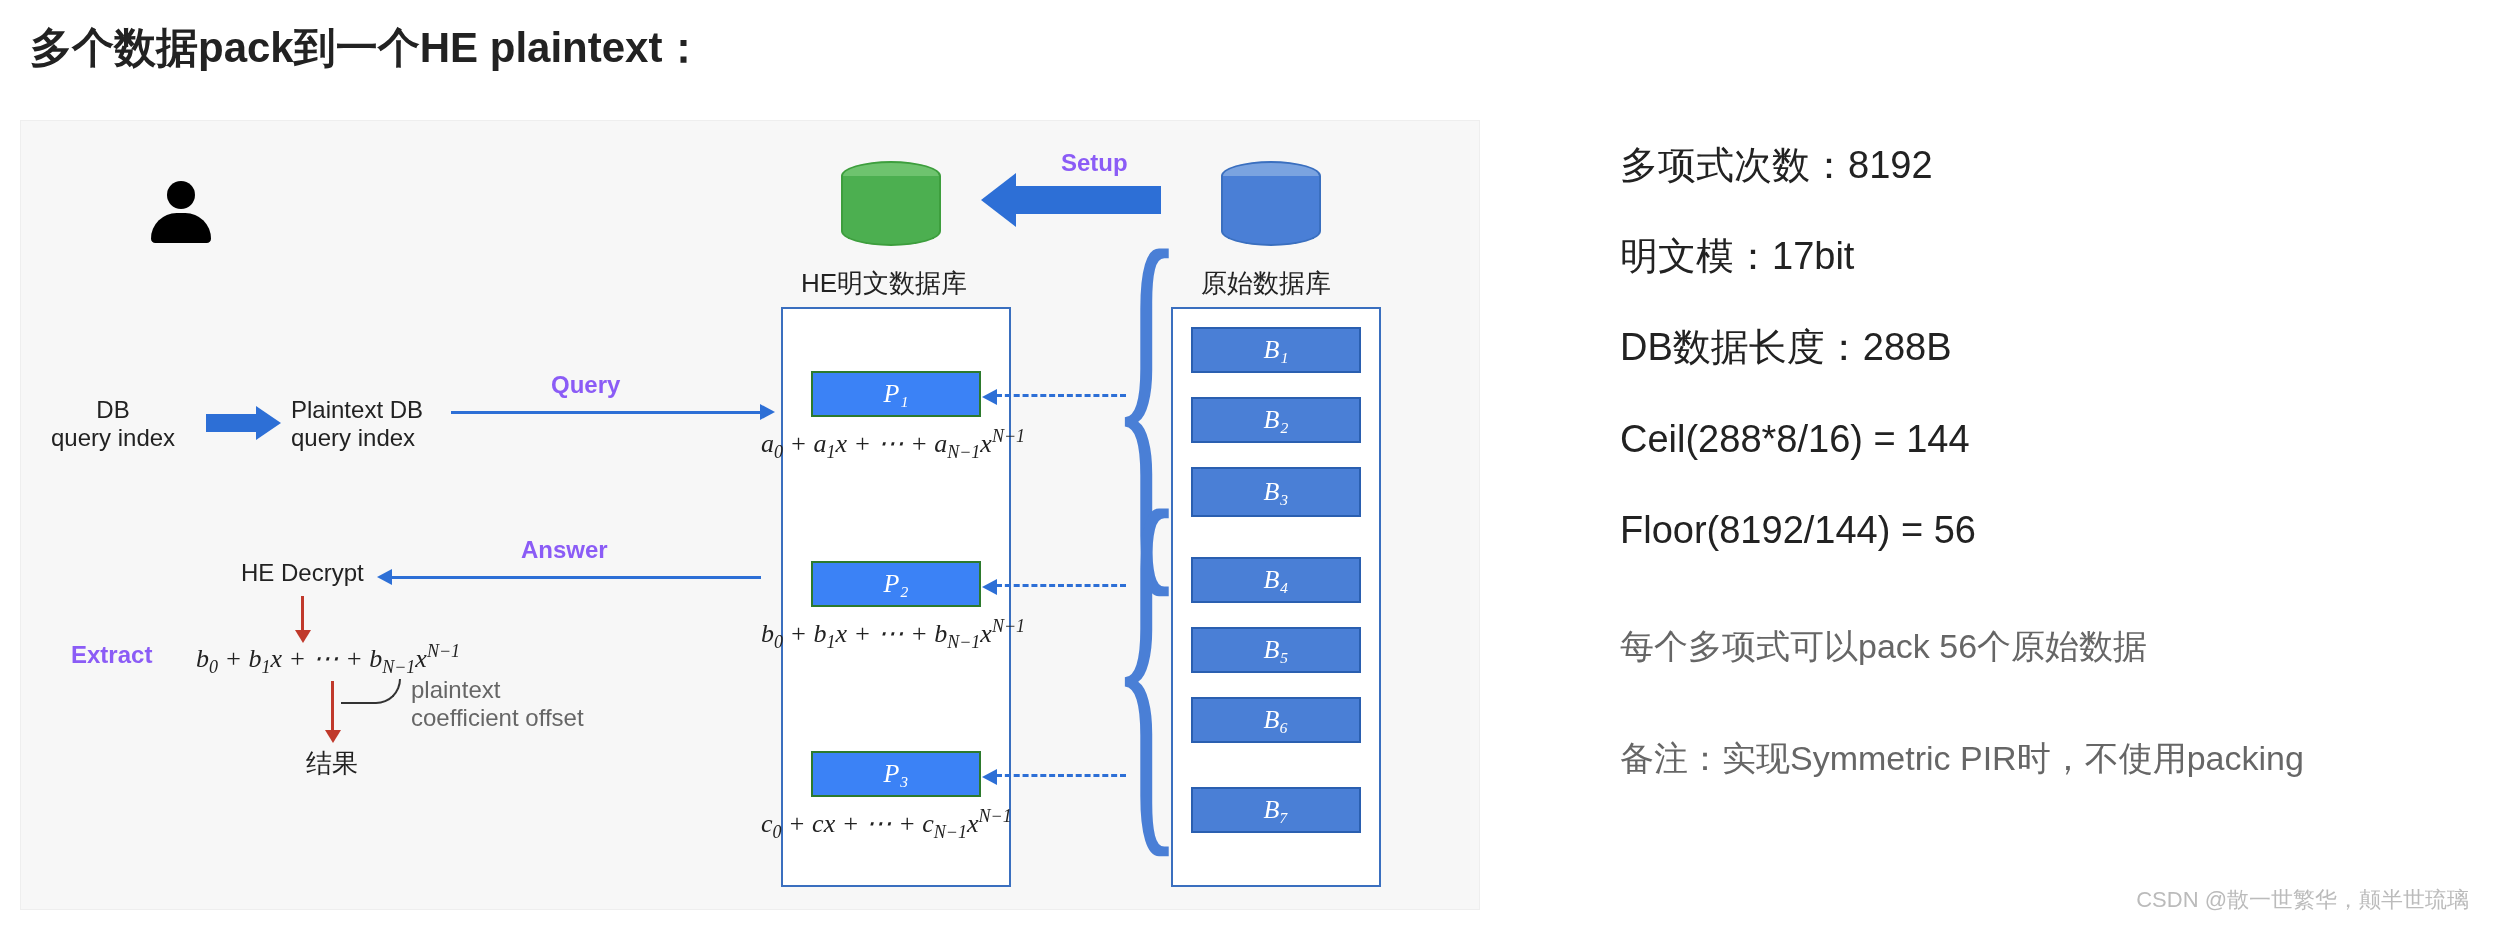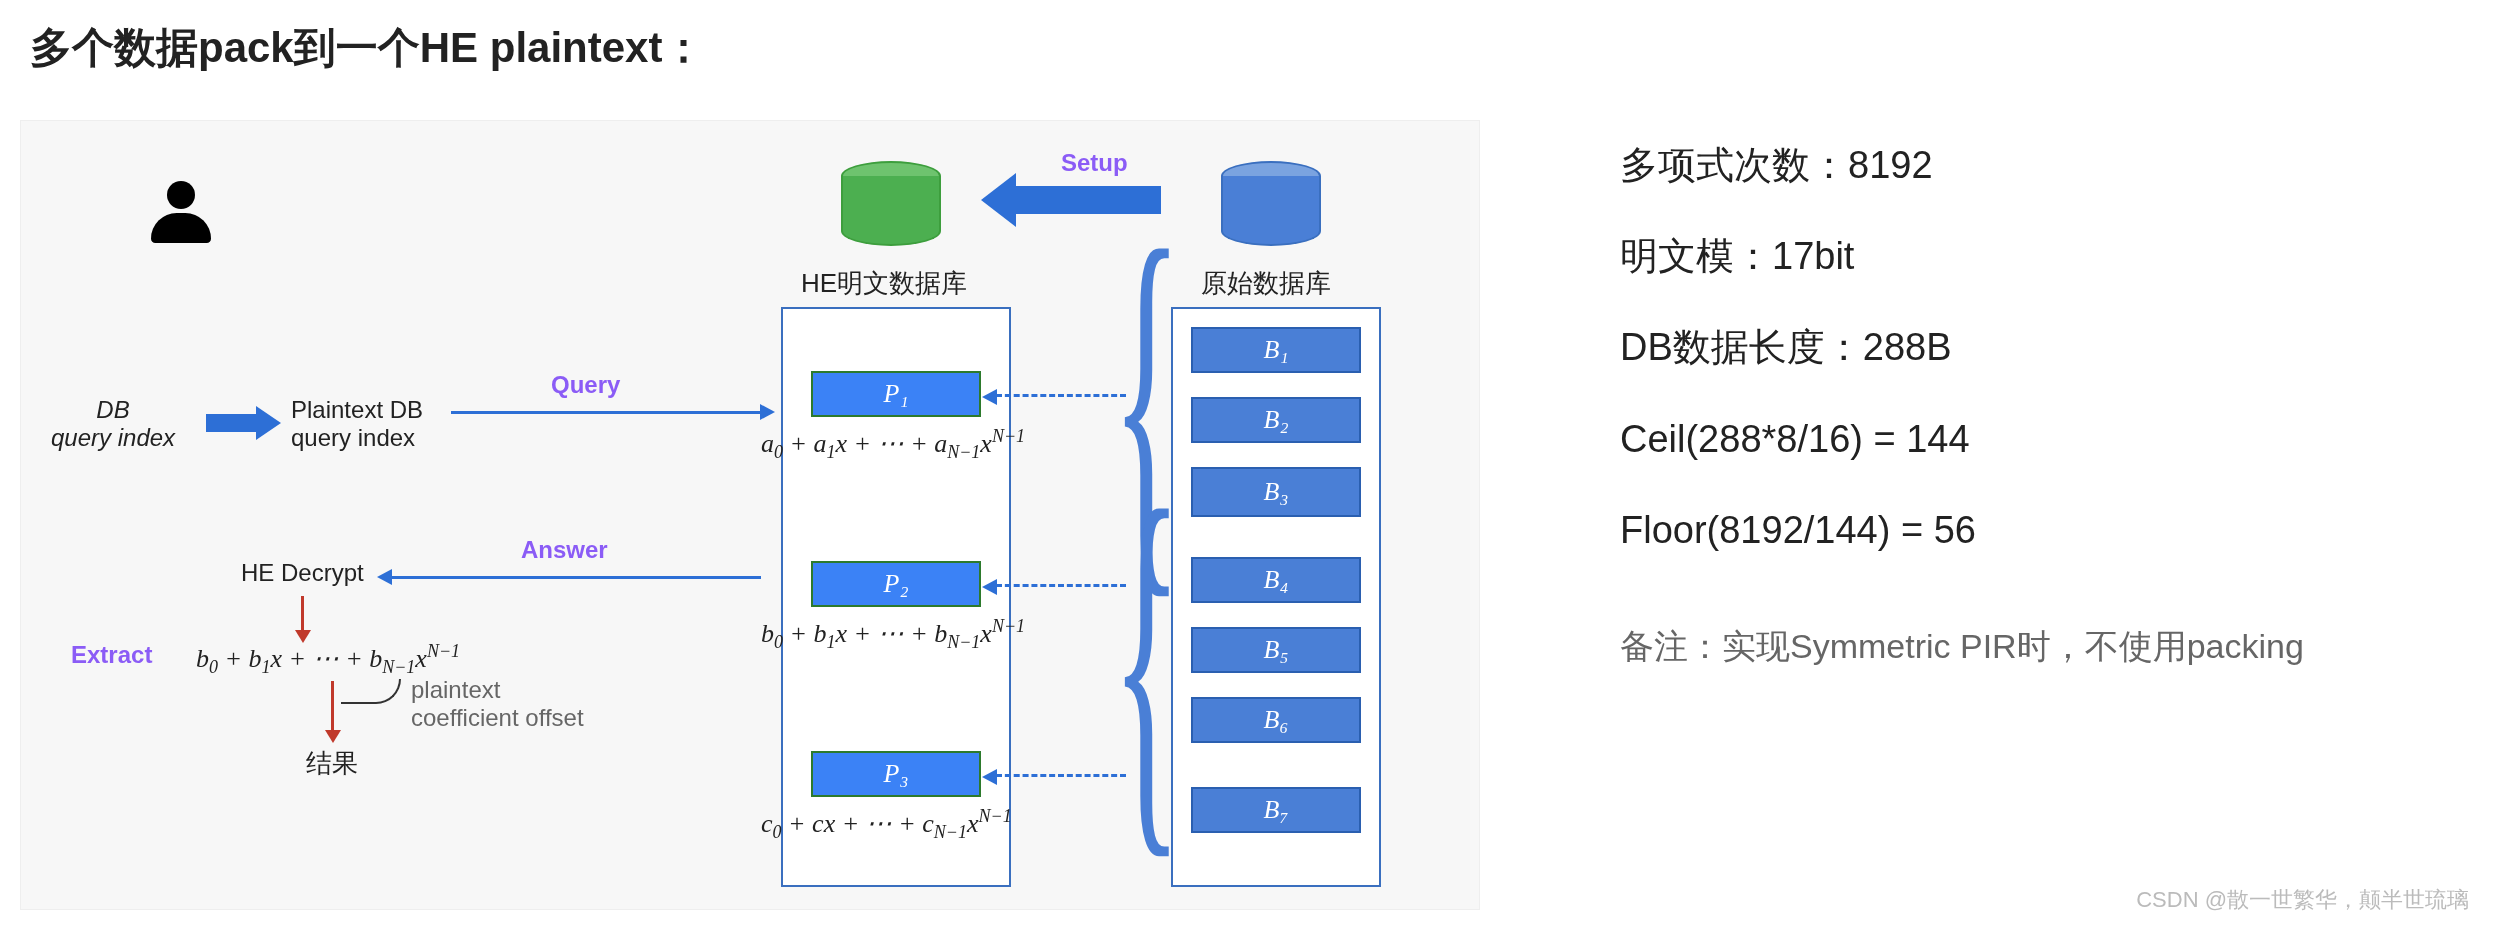--- a/index.html
+++ b/index.html
@@ -244,21 +244,21 @@
       <span>B₇</span>
     </div>
 
   <div class="brace abs" style="left:1025px; top:110px;">{</div>
   <div class="brace abs" style="left:1025px; top:370px;">{</div>
 
   <div class="dashed-line abs" style="left:975px; top:273px; width:130px;"></div>
   <div class="dashed-line abs" style="left:975px; top:463px; width:130px;"></div>
   <div class="dashed-line abs" style="left:975px; top:653px; width:130px;"></div>
 
-  <div class="abs lbl-small" style="left:30px; top:275px; text-align:center;font-style:italic;">
+  <div class="abs lbl-small" style="left:30px; top:275px; text-align:center;">
     <span>DB</span><br><span>query index</span>
   </div>
 
   <div class="abs arrow-blue-big" style="left:185px; top:293px; width:50px; height:18px;"></div>
   <div class="abs" style="left:235px; top:285px; width:0;height:0;border-top:17px solid transparent;border-bottom:17px solid transparent;border-left:25px solid #2d6fd6;"></div>
 
   <div class="abs lbl-small" style="left:270px; top:275px;">
     <span>Plaintext DB</span><br><span>query index</span>
   </div>
 
@@ -285,16 +285,17 @@
   <div class="abs lbl" style="left:285px; top:625px;">结果</div>
 
 </div>
 
 <div class="notes">
   <div>多项式次数：8192</div>
   <div>明文模：17bit</div>
   <div>DB数据长度：288B</div>
   <div>Ceil(288*8/16) = 144</div>
   <div>Floor(8192/144) = 56</div>
+  <div class="note-gray">每个多项式可以pack 56个原始数据</div>
   <div class="note-gray">备注：实现Symmetric PIR时，不使用packing</div>
 </div>
 
 <div class="watermark">CSDN @散一世繁华，颠半世琉璃</div>
 
 </body></html>

